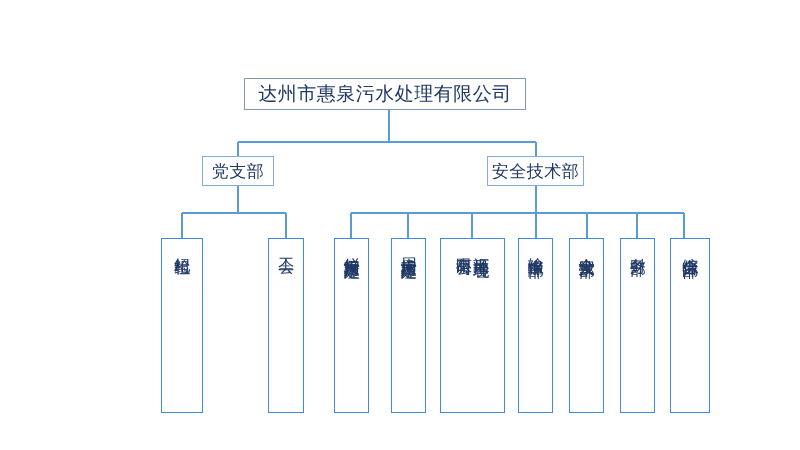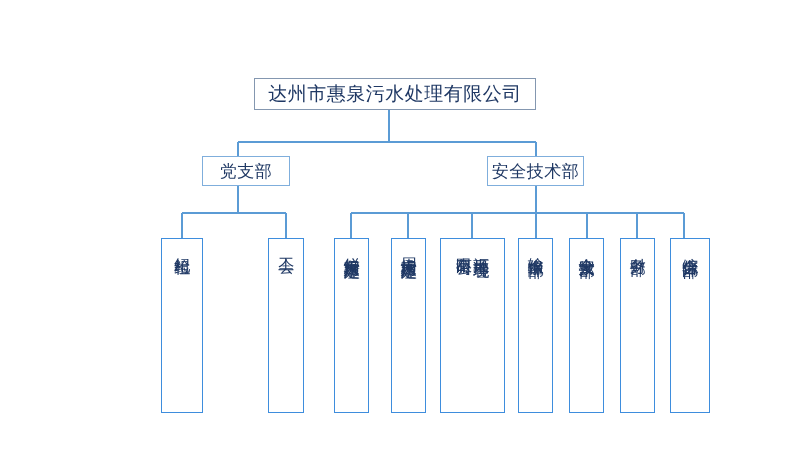--- a/index.html
+++ b/index.html
@@ -119,25 +119,25 @@
     <line x1="351" y1="213" x2="684" y2="213"></line>
     <line x1="351" y1="213" x2="351" y2="238"></line>
     <line x1="408" y1="213" x2="408" y2="238"></line>
     <line x1="472" y1="213" x2="472" y2="238"></line>
     <line x1="536" y1="213" x2="536" y2="238"></line>
     <line x1="587" y1="213" x2="587" y2="238"></line>
     <line x1="637" y1="213" x2="637" y2="238"></line>
     <line x1="684" y1="213" x2="684" y2="238"></line>
   </svg>
 
-  <div class="node root" style="left:254px; top:78px; width:282px; height:32px;">
+  <div class="node root" style="left:244px; top:78px; width:282px; height:32px;">
     <span>达州市惠泉污水处理有限公司</span>
   </div>
 
-  <div class="node level2" style="left:202px; top:156px; width:88px; height:30px;">
+  <div class="node level2" style="left:202px; top:156px; width:72px; height:30px;">
     <span>党支部</span>
   </div>
 
   <div class="node level2" style="left:487px; top:156px; width:97px; height:30px;">
     <span>安全技术部</span>
   </div>
 
   <div class="node leaf" style="left:161px; top:238px; width:42px; height:175px;">
     <span class="vtext">纪检组</span>
   </div>

